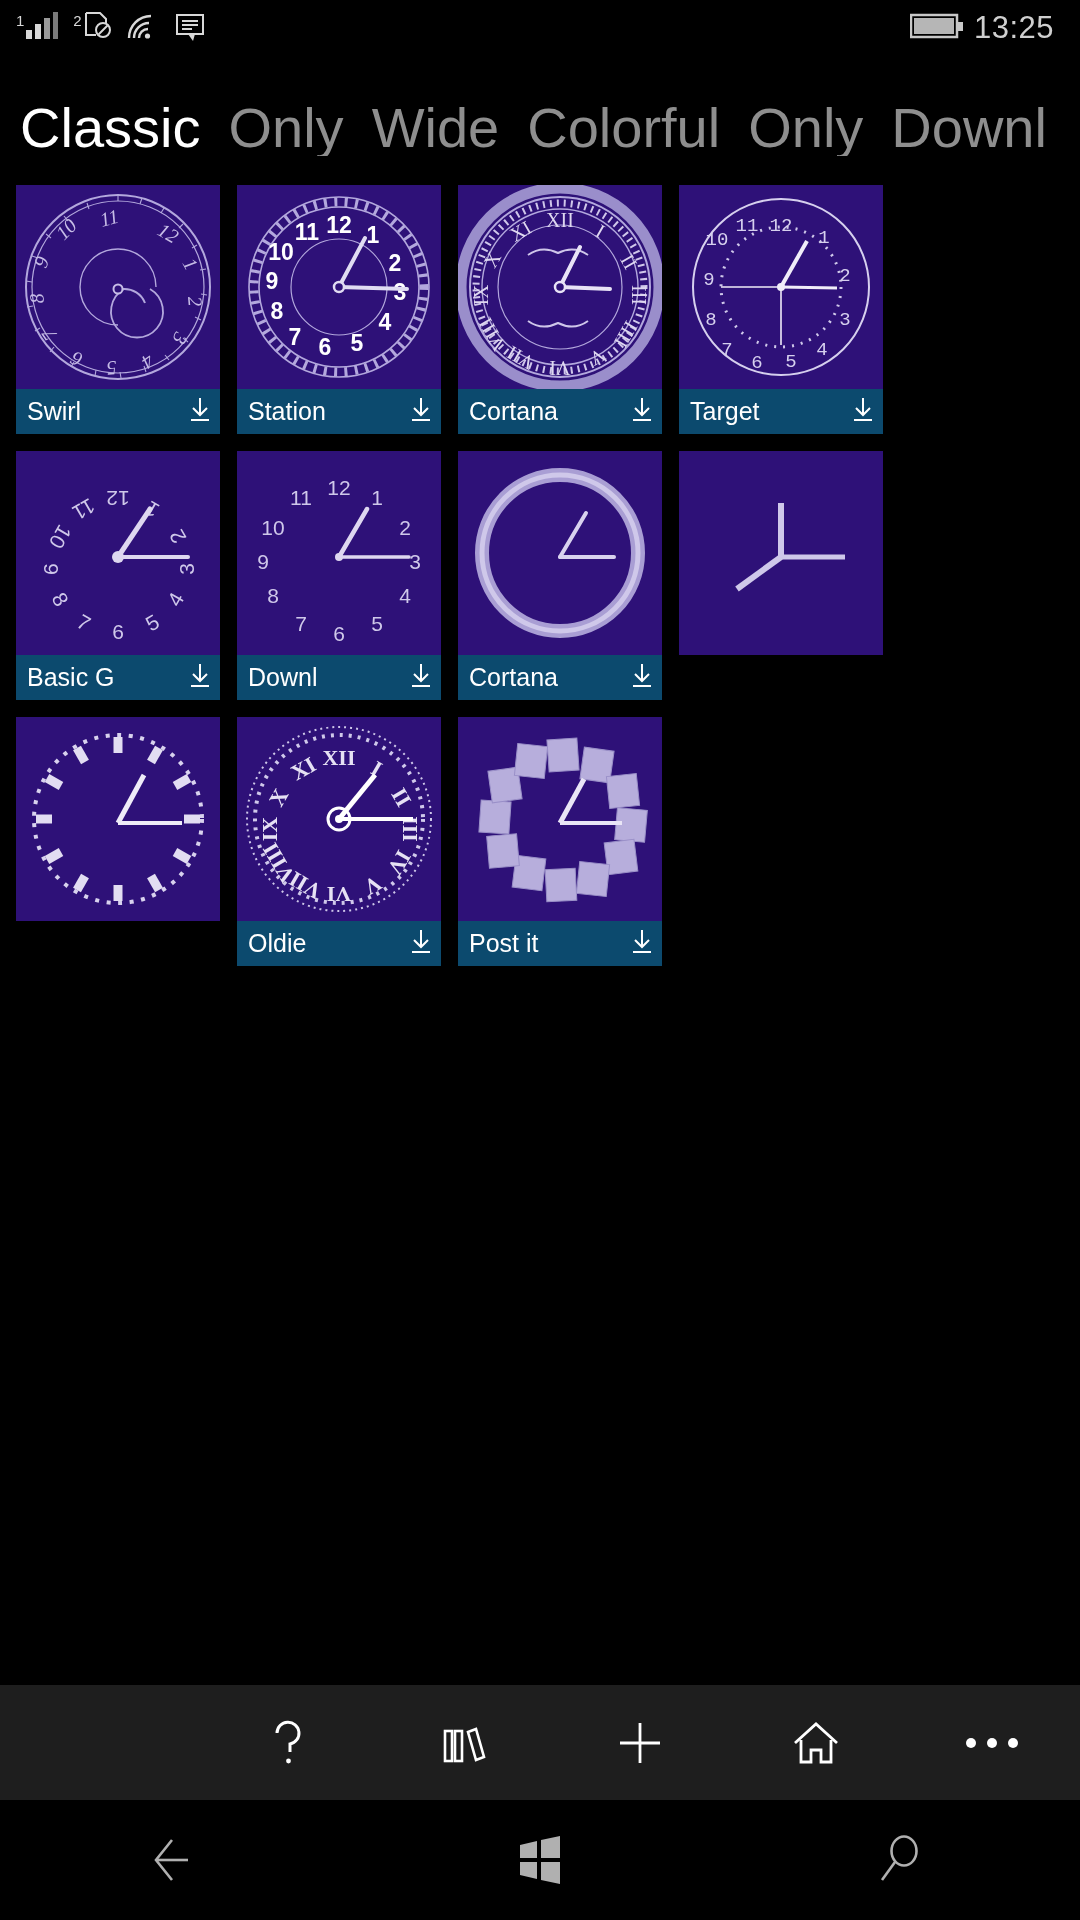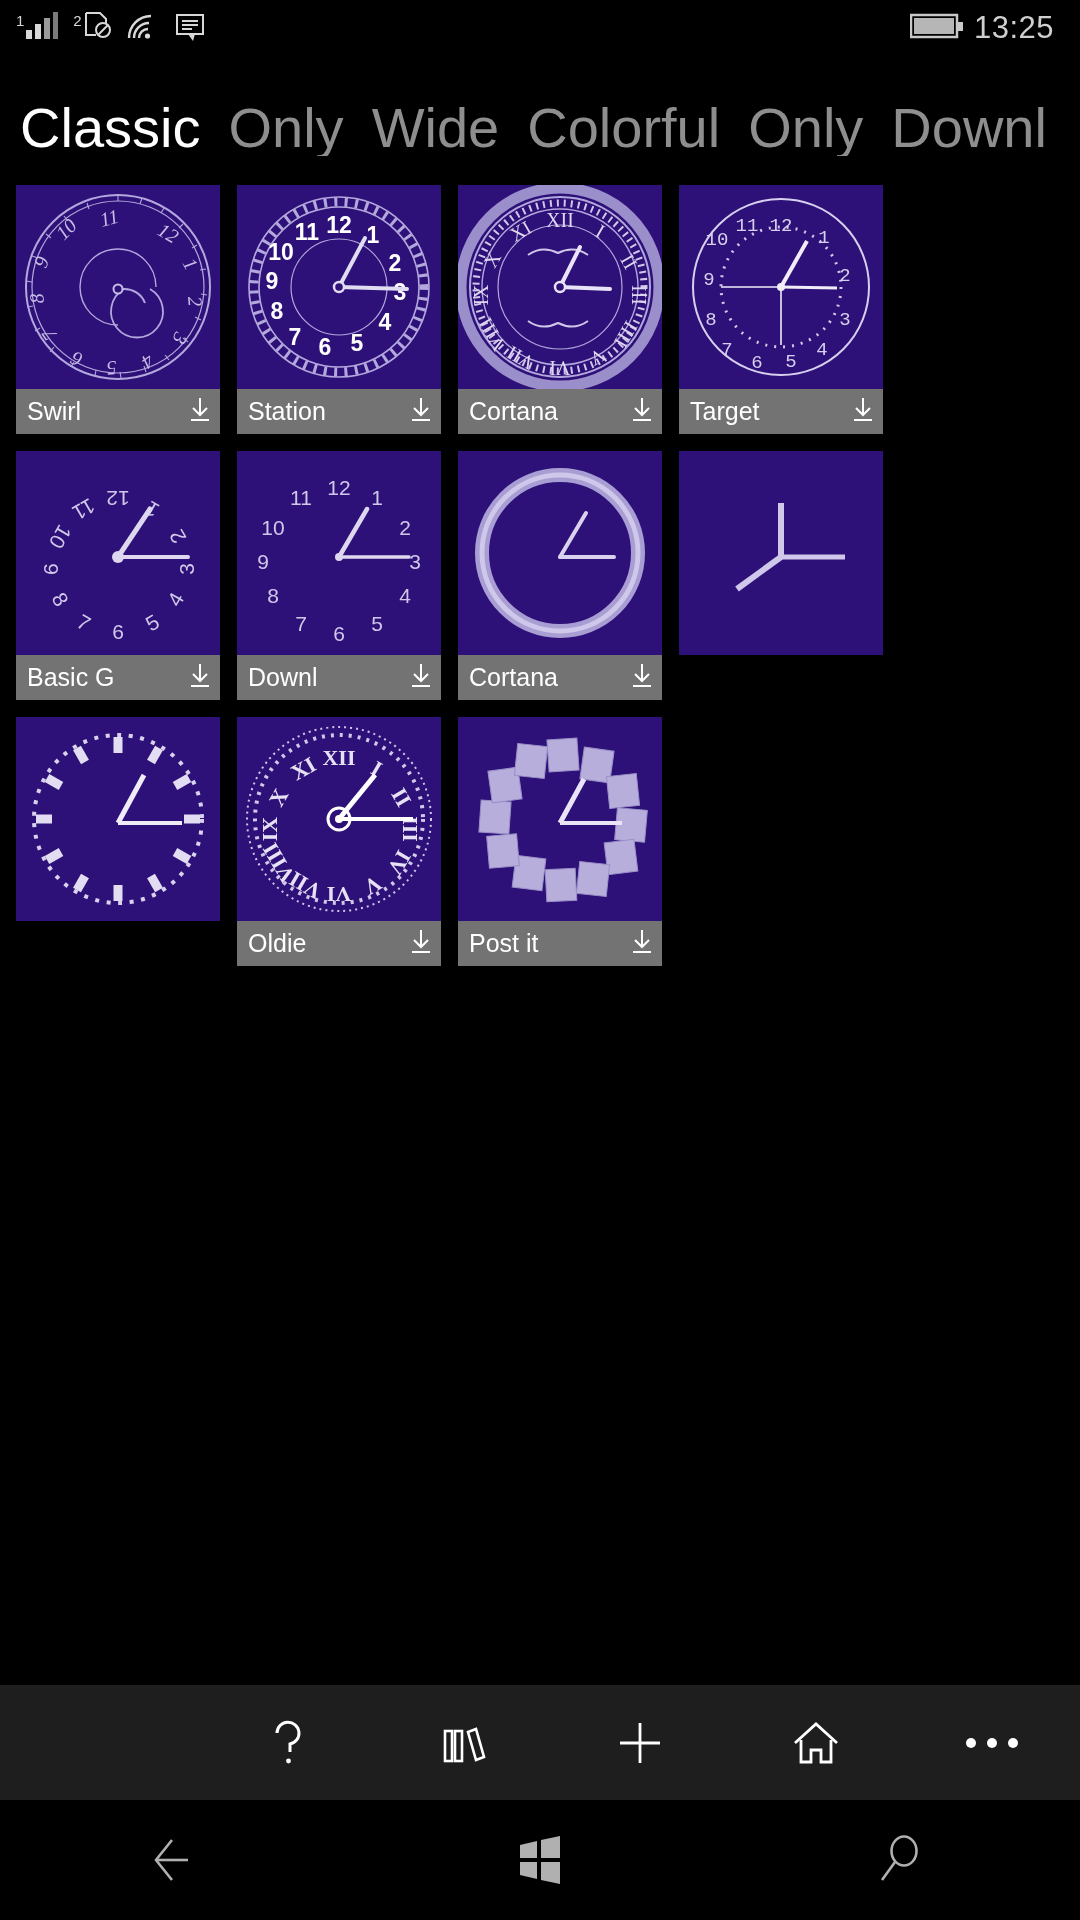--- a/index.html
+++ b/index.html
@@ -43,21 +43,21 @@
     gap:17px 17px;
   }
   .tile { width:204px; }
   .tile-face {
     width:204px; height:204px;
     background:#2e1178;
     position:relative; overflow:hidden;
   }
   .tile-bar {
     width:204px; height:45px;
-    background:#737373;
+    background:#0c4a6e;
     display:flex; align-items:center; justify-content:space-between;
     padding:0 9px 0 11px;
   }
   .tile-name { color:#ffffff; font-size:25px; font-weight:300; line-height:1; }
   .dl { flex:0 0 auto; }
 
   
   .cf { position:absolute; inset:0; }
   .cf svg { display:block; width:204px; height:204px; }
 

